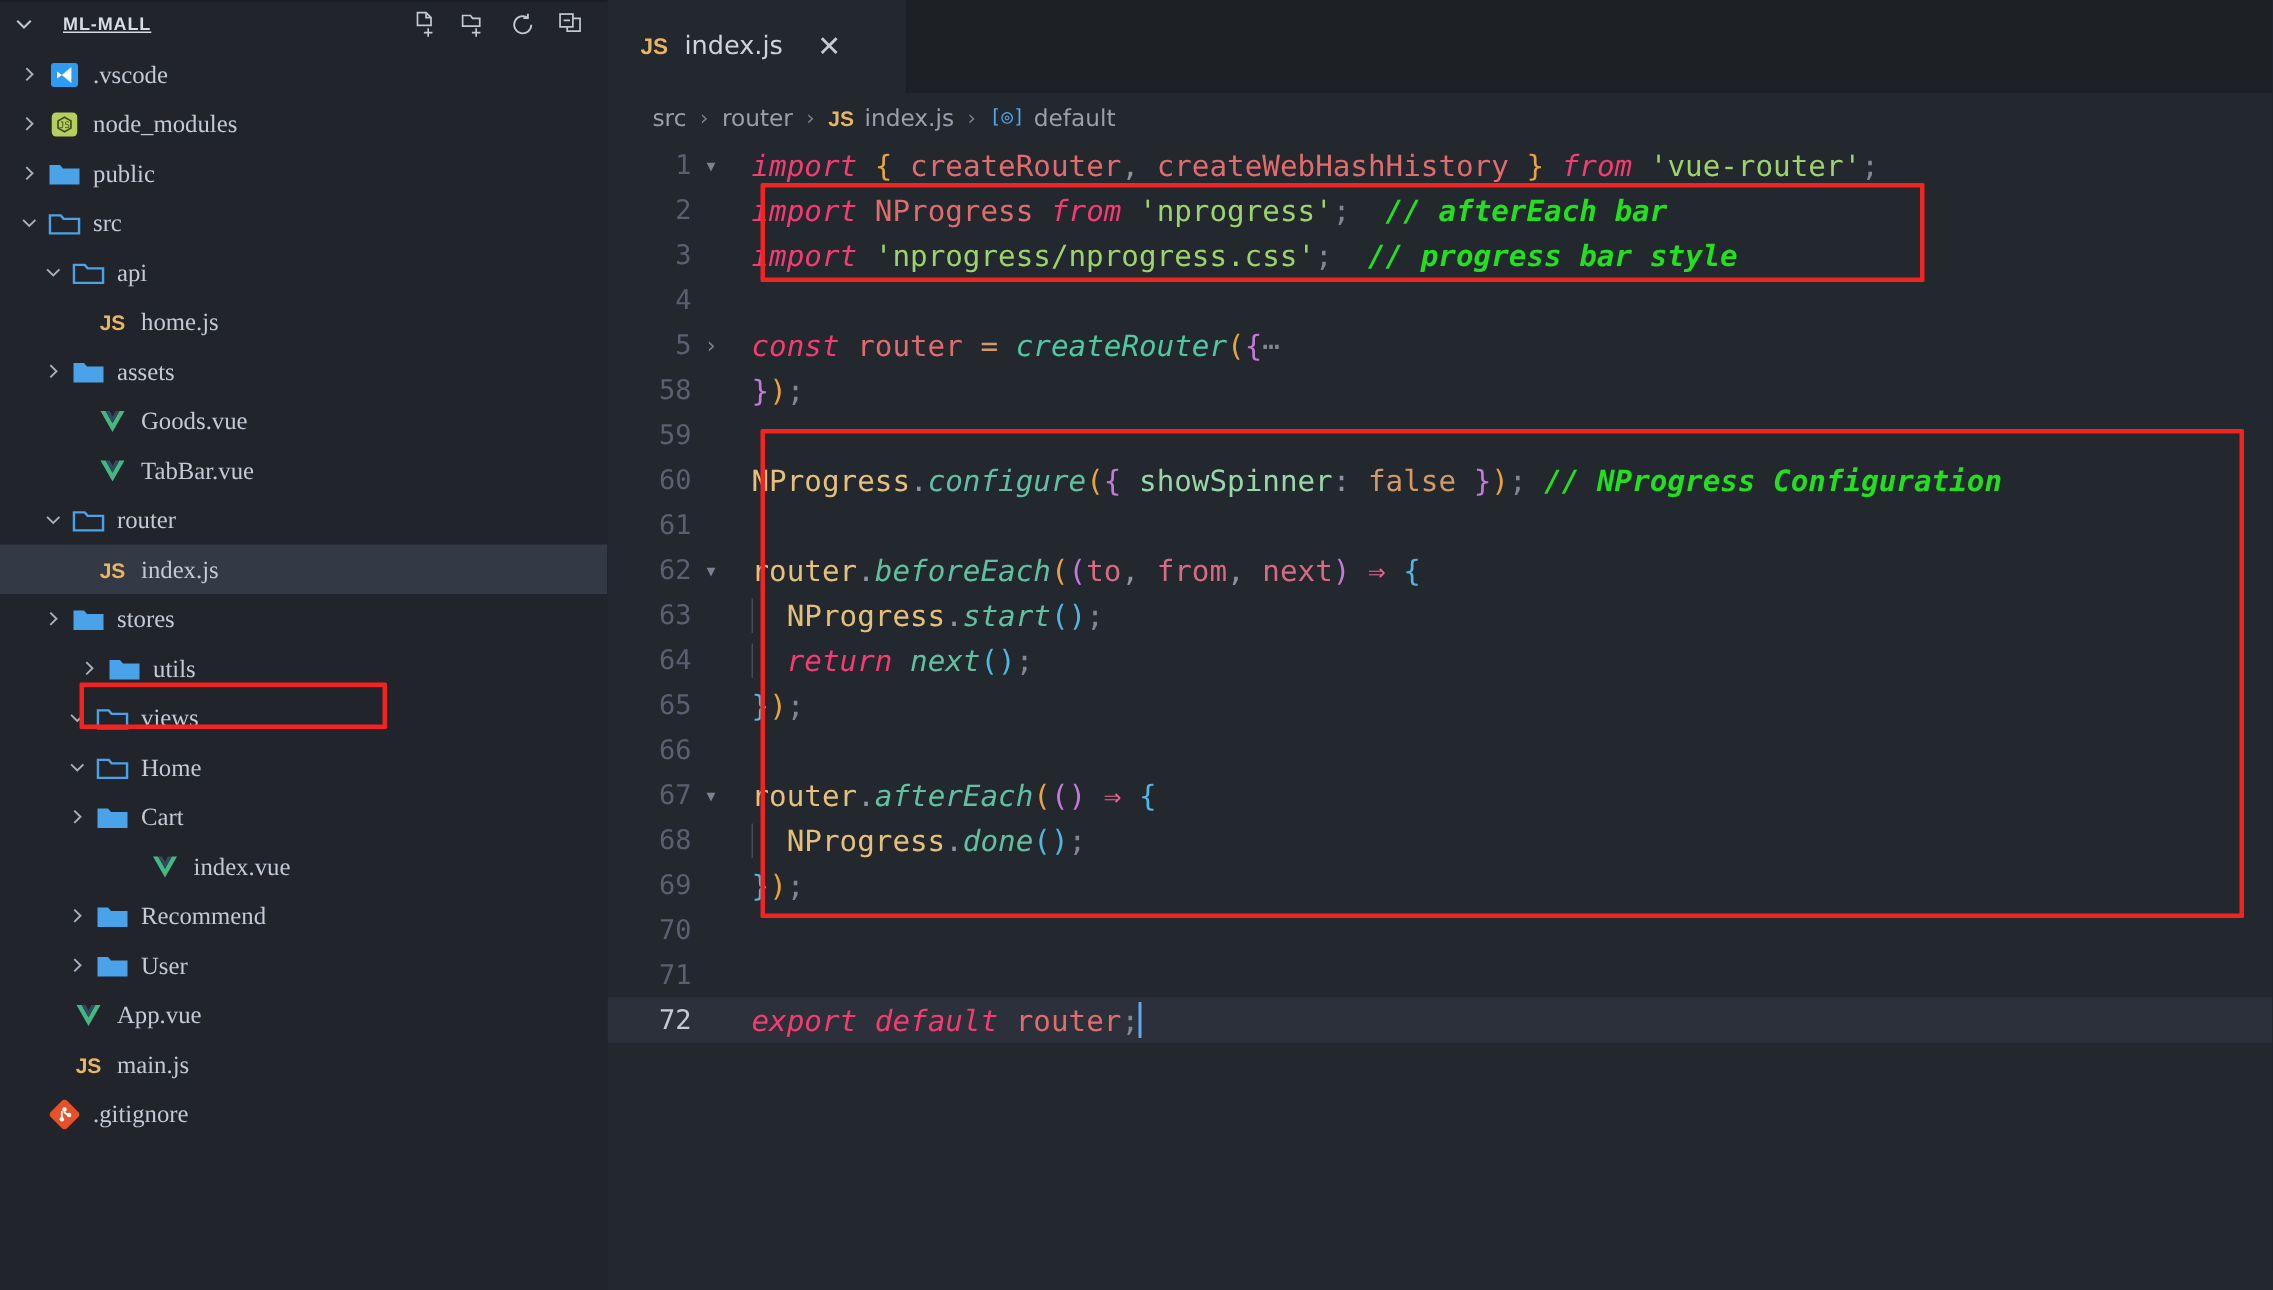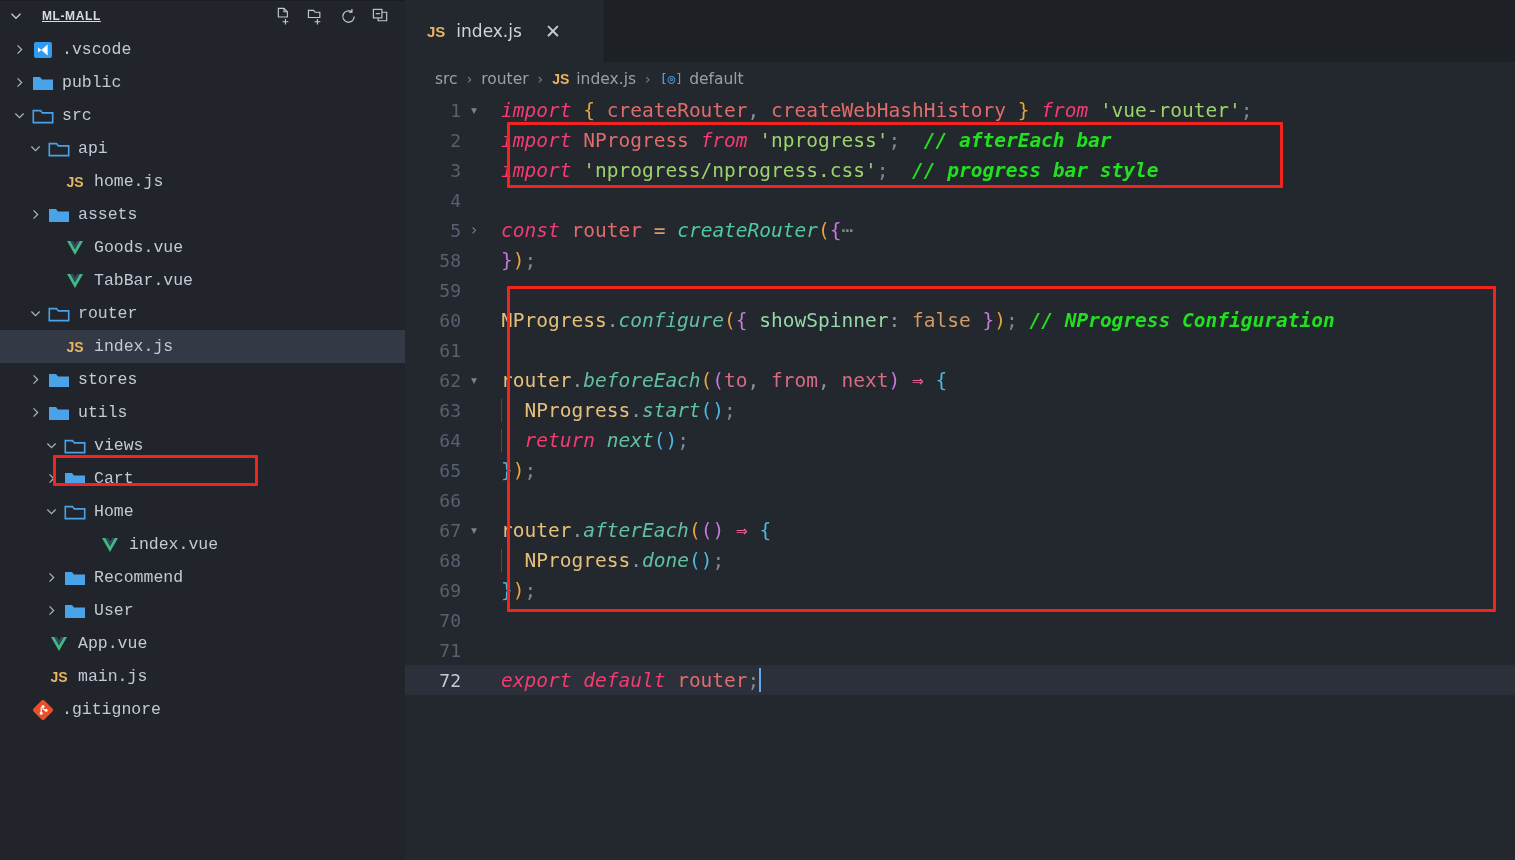--- a/index.html
+++ b/index.html
@@ -107,21 +107,21 @@
   .row .twisty.blank { visibility: hidden; }
   .row .ficon {
     width: 26px; height: 22px;
     display: flex; align-items: center; justify-content: center;
     flex: 0 0 26px;
     margin-right: 6px;
   }
   .row .flabel {
     font-size: 16.5px;
     color: #c3cad6;
-    font-family: Liberation Mono, monospace;
+    font-family: Liberation Serif, serif;
   }
 
   
   .annot {
     position: absolute;
     border: 3px solid #f3231f;
     pointer-events: none;
     box-sizing: border-box;
     z-index: 30;
     border-radius: 1px;
@@ -327,20 +327,35 @@
           </div>
           <span class="flabel">.vscode</span>
         </div>
         <div class="row" style="padding-left: 8px;">
           <div class="twisty">
             <svg width="15" height="15" viewBox="0 0 16 16">
               <path d="M5.9 3.6 L10.3 8 L5.9 12.4" fill="none" stroke="currentColor" stroke-width="1.35"></path>
             </svg>
           </div>
           <div class="ficon">
+            <svg width="20" height="20" viewBox="0 0 20 20">
+              <rect x="1.5" y="2" width="17" height="16" rx="3" fill="#b4cf5c"></rect>
+              <path d="M10 5.2 L14.3 7.6 v4.8 L10 14.8 L5.7 12.4 V7.6 Z" fill="none" stroke="#3f4a1c" stroke-width="1.1"></path>
+              <text x="10" y="12.4" font-size="6" fill="#3f4a1c" text-anchor="middle" font-family="DejaVu Sans Mono, monospace">JS</text>
+            </svg>
+          </div>
+          <span class="flabel">node_modules</span>
+        </div>
+        <div class="row" style="padding-left: 8px;">
+          <div class="twisty">
+            <svg width="15" height="15" viewBox="0 0 16 16">
+              <path d="M5.9 3.6 L10.3 8 L5.9 12.4" fill="none" stroke="currentColor" stroke-width="1.35"></path>
+            </svg>
+          </div>
+          <div class="ficon">
             <svg width="22" height="18" viewBox="0 0 22 18">
               <path d="M1 3 h7 l2 2.4 h11 V16 H1 Z" fill="#4aa3e8"></path>
             </svg>
           </div>
           <span class="flabel">public</span>
         </div>
         <div class="row" style="padding-left: 8px;">
           <div class="twisty">
             <svg width="15" height="15" viewBox="0 0 16 16">
               <path d="M3.6 5.9 L8 10.3 L12.4 5.9" fill="none" stroke="currentColor" stroke-width="1.35"></path>
@@ -432,21 +447,21 @@
               <path d="M5.9 3.6 L10.3 8 L5.9 12.4" fill="none" stroke="currentColor" stroke-width="1.35"></path>
             </svg>
           </div>
           <div class="ficon">
             <svg width="22" height="18" viewBox="0 0 22 18">
               <path d="M1 3 h7 l2 2.4 h11 V16 H1 Z" fill="#4aa3e8"></path>
             </svg>
           </div>
           <span class="flabel">stores</span>
         </div>
-        <div class="row" style="padding-left: 24px;">
+        <div class="row" style="padding-left: 24px; margin-left: 24px;">
           <div class="twisty">
             <svg width="15" height="15" viewBox="0 0 16 16">
               <path d="M5.9 3.6 L10.3 8 L5.9 12.4" fill="none" stroke="currentColor" stroke-width="1.35"></path>
             </svg>
           </div>
           <div class="ficon">
             <svg width="22" height="18" viewBox="0 0 22 18">
               <path d="M1 3 h7 l2 2.4 h11 V16 H1 Z" fill="#4aa3e8"></path>
             </svg>
           </div>
@@ -461,42 +476,42 @@
           <div class="ficon">
             <svg width="22" height="18" viewBox="0 0 22 18">
               <path d="M1.3 3.6 h7.2 l1.9 2.3 h10.3 V15.6 H1.3 Z" fill="none" stroke="#4aa3e8" stroke-width="1.6"></path>
             </svg>
           </div>
           <span class="flabel">views</span>
         </div>
         <div class="row" style="padding-left: 40px;">
           <div class="twisty">
             <svg width="15" height="15" viewBox="0 0 16 16">
+              <path d="M3.6 5.9 L8 10.3 L12.4 5.9" fill="none" stroke="currentColor" stroke-width="1.35"></path>
+            </svg>
+          </div>
+          <div class="ficon">
+            <svg width="22" height="18" viewBox="0 0 22 18">
+              <path d="M1.3 3.6 h7.2 l1.9 2.3 h10.3 V15.6 H1.3 Z" fill="none" stroke="#4aa3e8" stroke-width="1.6"></path>
+            </svg>
+          </div>
+          <span class="flabel">Home</span>
+        </div>
+        <div class="row" style="padding-left: 40px;">
+          <div class="twisty">
+            <svg width="15" height="15" viewBox="0 0 16 16">
               <path d="M5.9 3.6 L10.3 8 L5.9 12.4" fill="none" stroke="currentColor" stroke-width="1.35"></path>
             </svg>
           </div>
           <div class="ficon">
             <svg width="22" height="18" viewBox="0 0 22 18">
               <path d="M1 3 h7 l2 2.4 h11 V16 H1 Z" fill="#4aa3e8"></path>
             </svg>
           </div>
           <span class="flabel">Cart</span>
-        </div>
-        <div class="row" style="padding-left: 40px;">
-          <div class="twisty">
-            <svg width="15" height="15" viewBox="0 0 16 16">
-              <path d="M3.6 5.9 L8 10.3 L12.4 5.9" fill="none" stroke="currentColor" stroke-width="1.35"></path>
-            </svg>
-          </div>
-          <div class="ficon">
-            <svg width="22" height="18" viewBox="0 0 22 18">
-              <path d="M1.3 3.6 h7.2 l1.9 2.3 h10.3 V15.6 H1.3 Z" fill="none" stroke="#4aa3e8" stroke-width="1.6"></path>
-            </svg>
-          </div>
-          <span class="flabel">Home</span>
         </div>
         <div class="row" style="padding-left: 75px;">
           <div class="twisty blank"></div>
           <div class="ficon">
             <svg width="20" height="18" viewBox="0 0 20 18">
               <path d="M2 2 L10 16 L18 2 h-3.4 L10 10.2 L5.4 2 Z" fill="#42b883"></path>
               <path d="M5.4 2 L10 10.2 L14.6 2 h-2.7 L10 5.6 L8.1 2 Z" fill="#35495e"></path>
             </svg>
           </div>
           <span class="flabel">index.vue</span>

